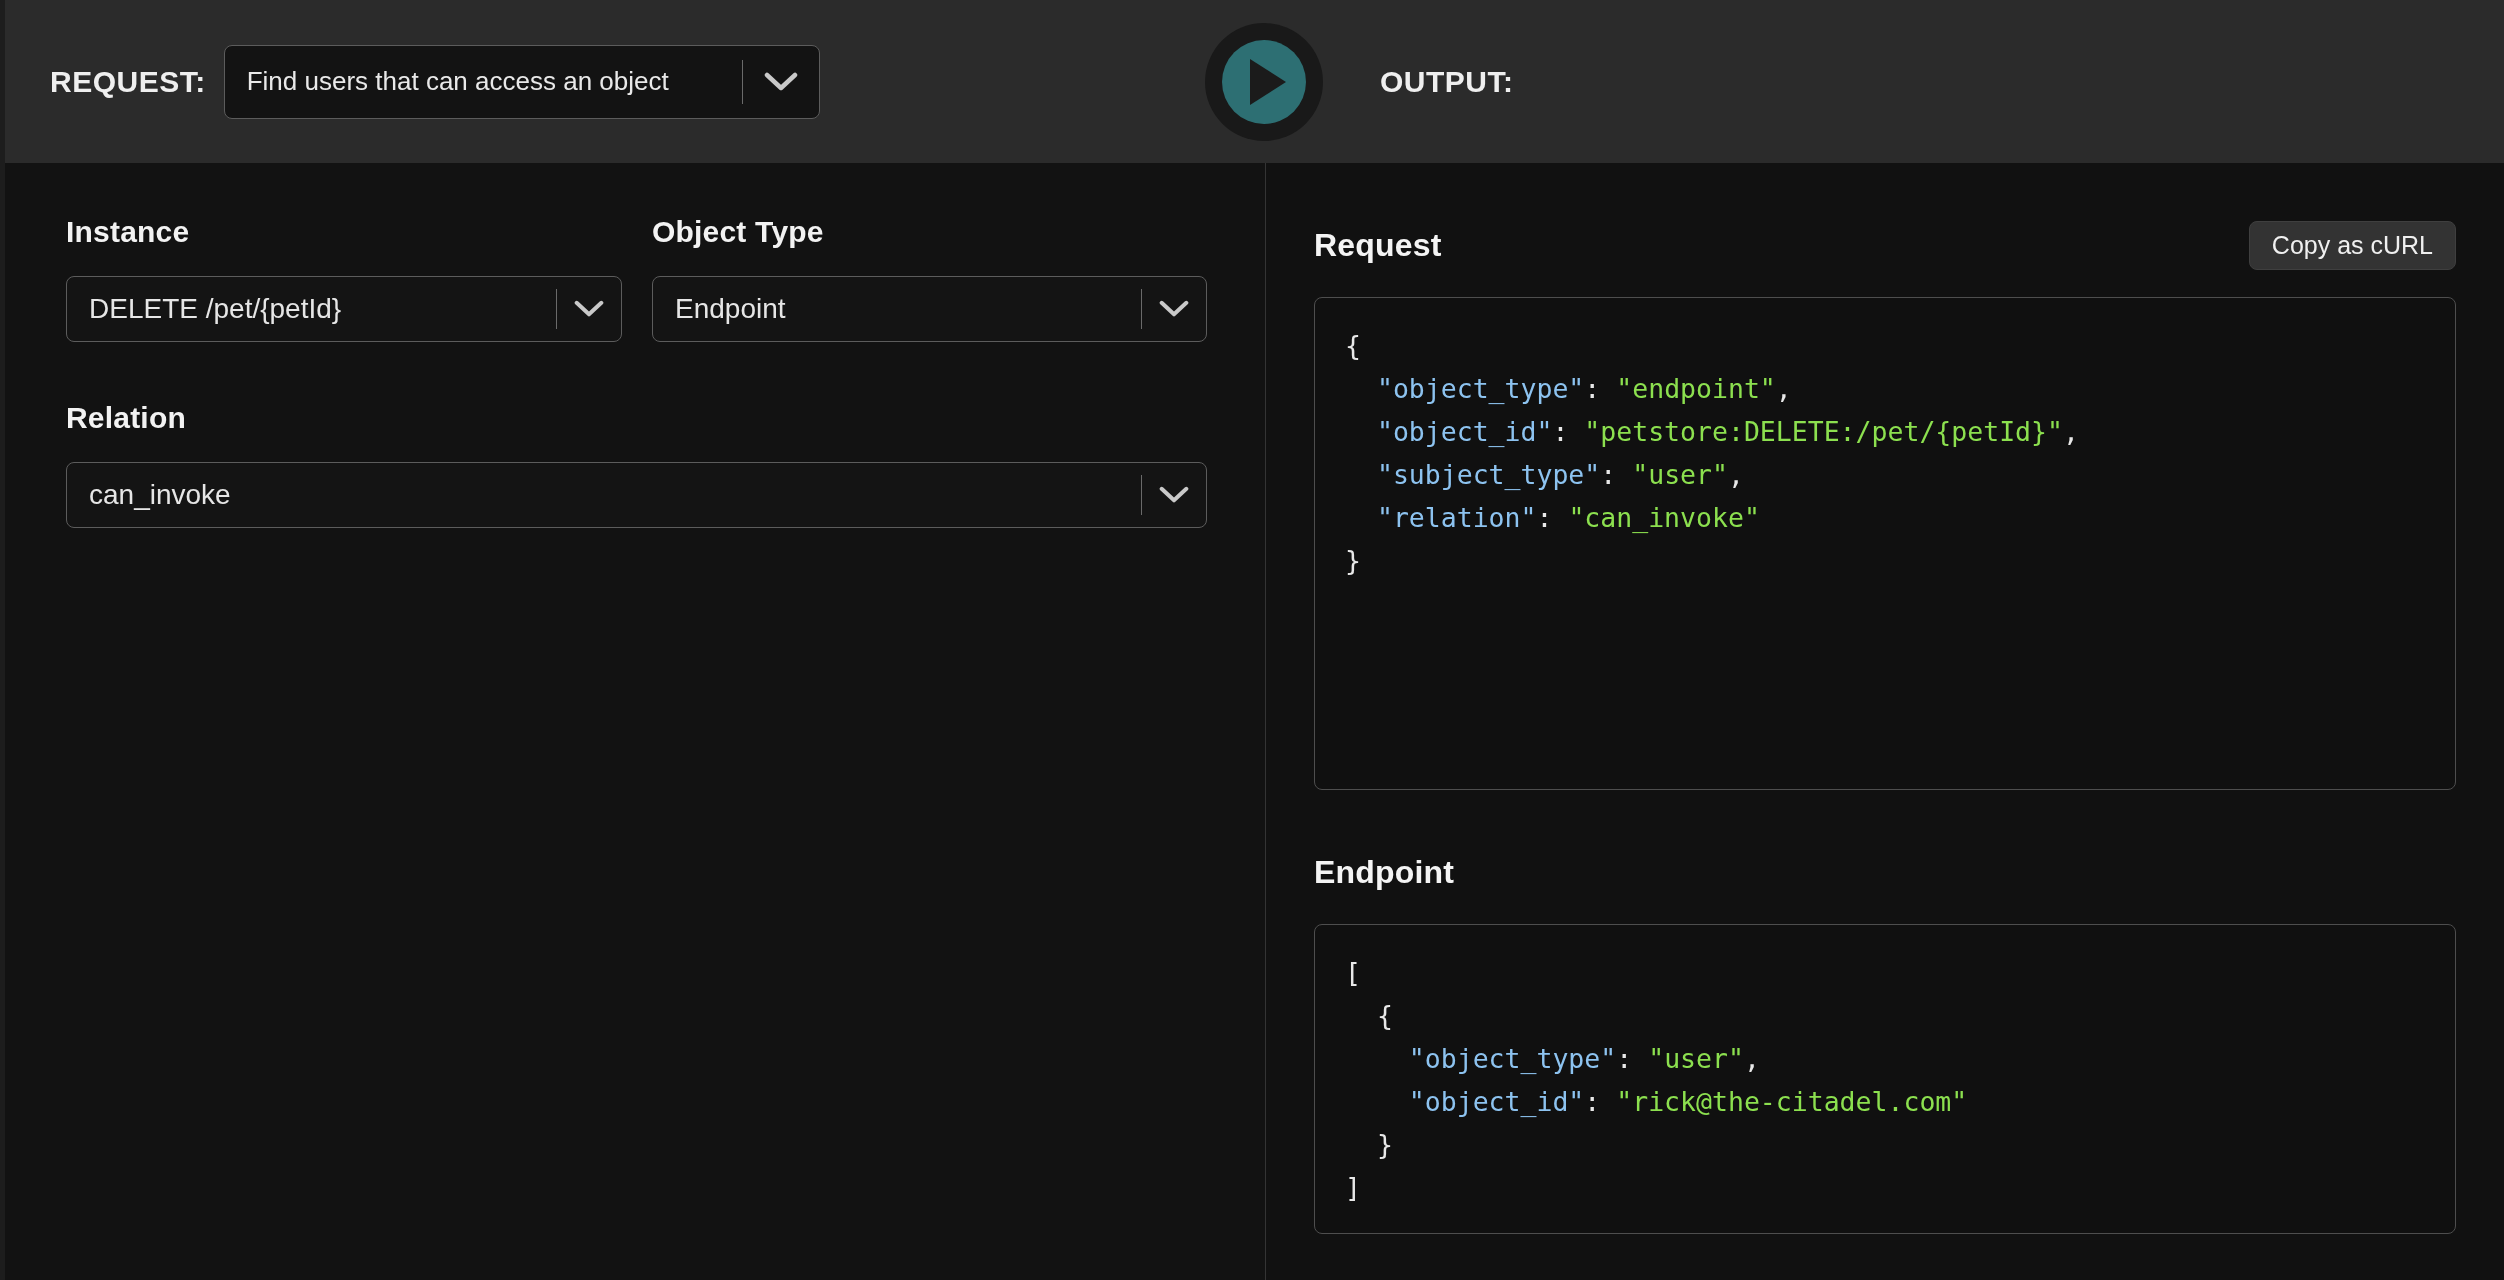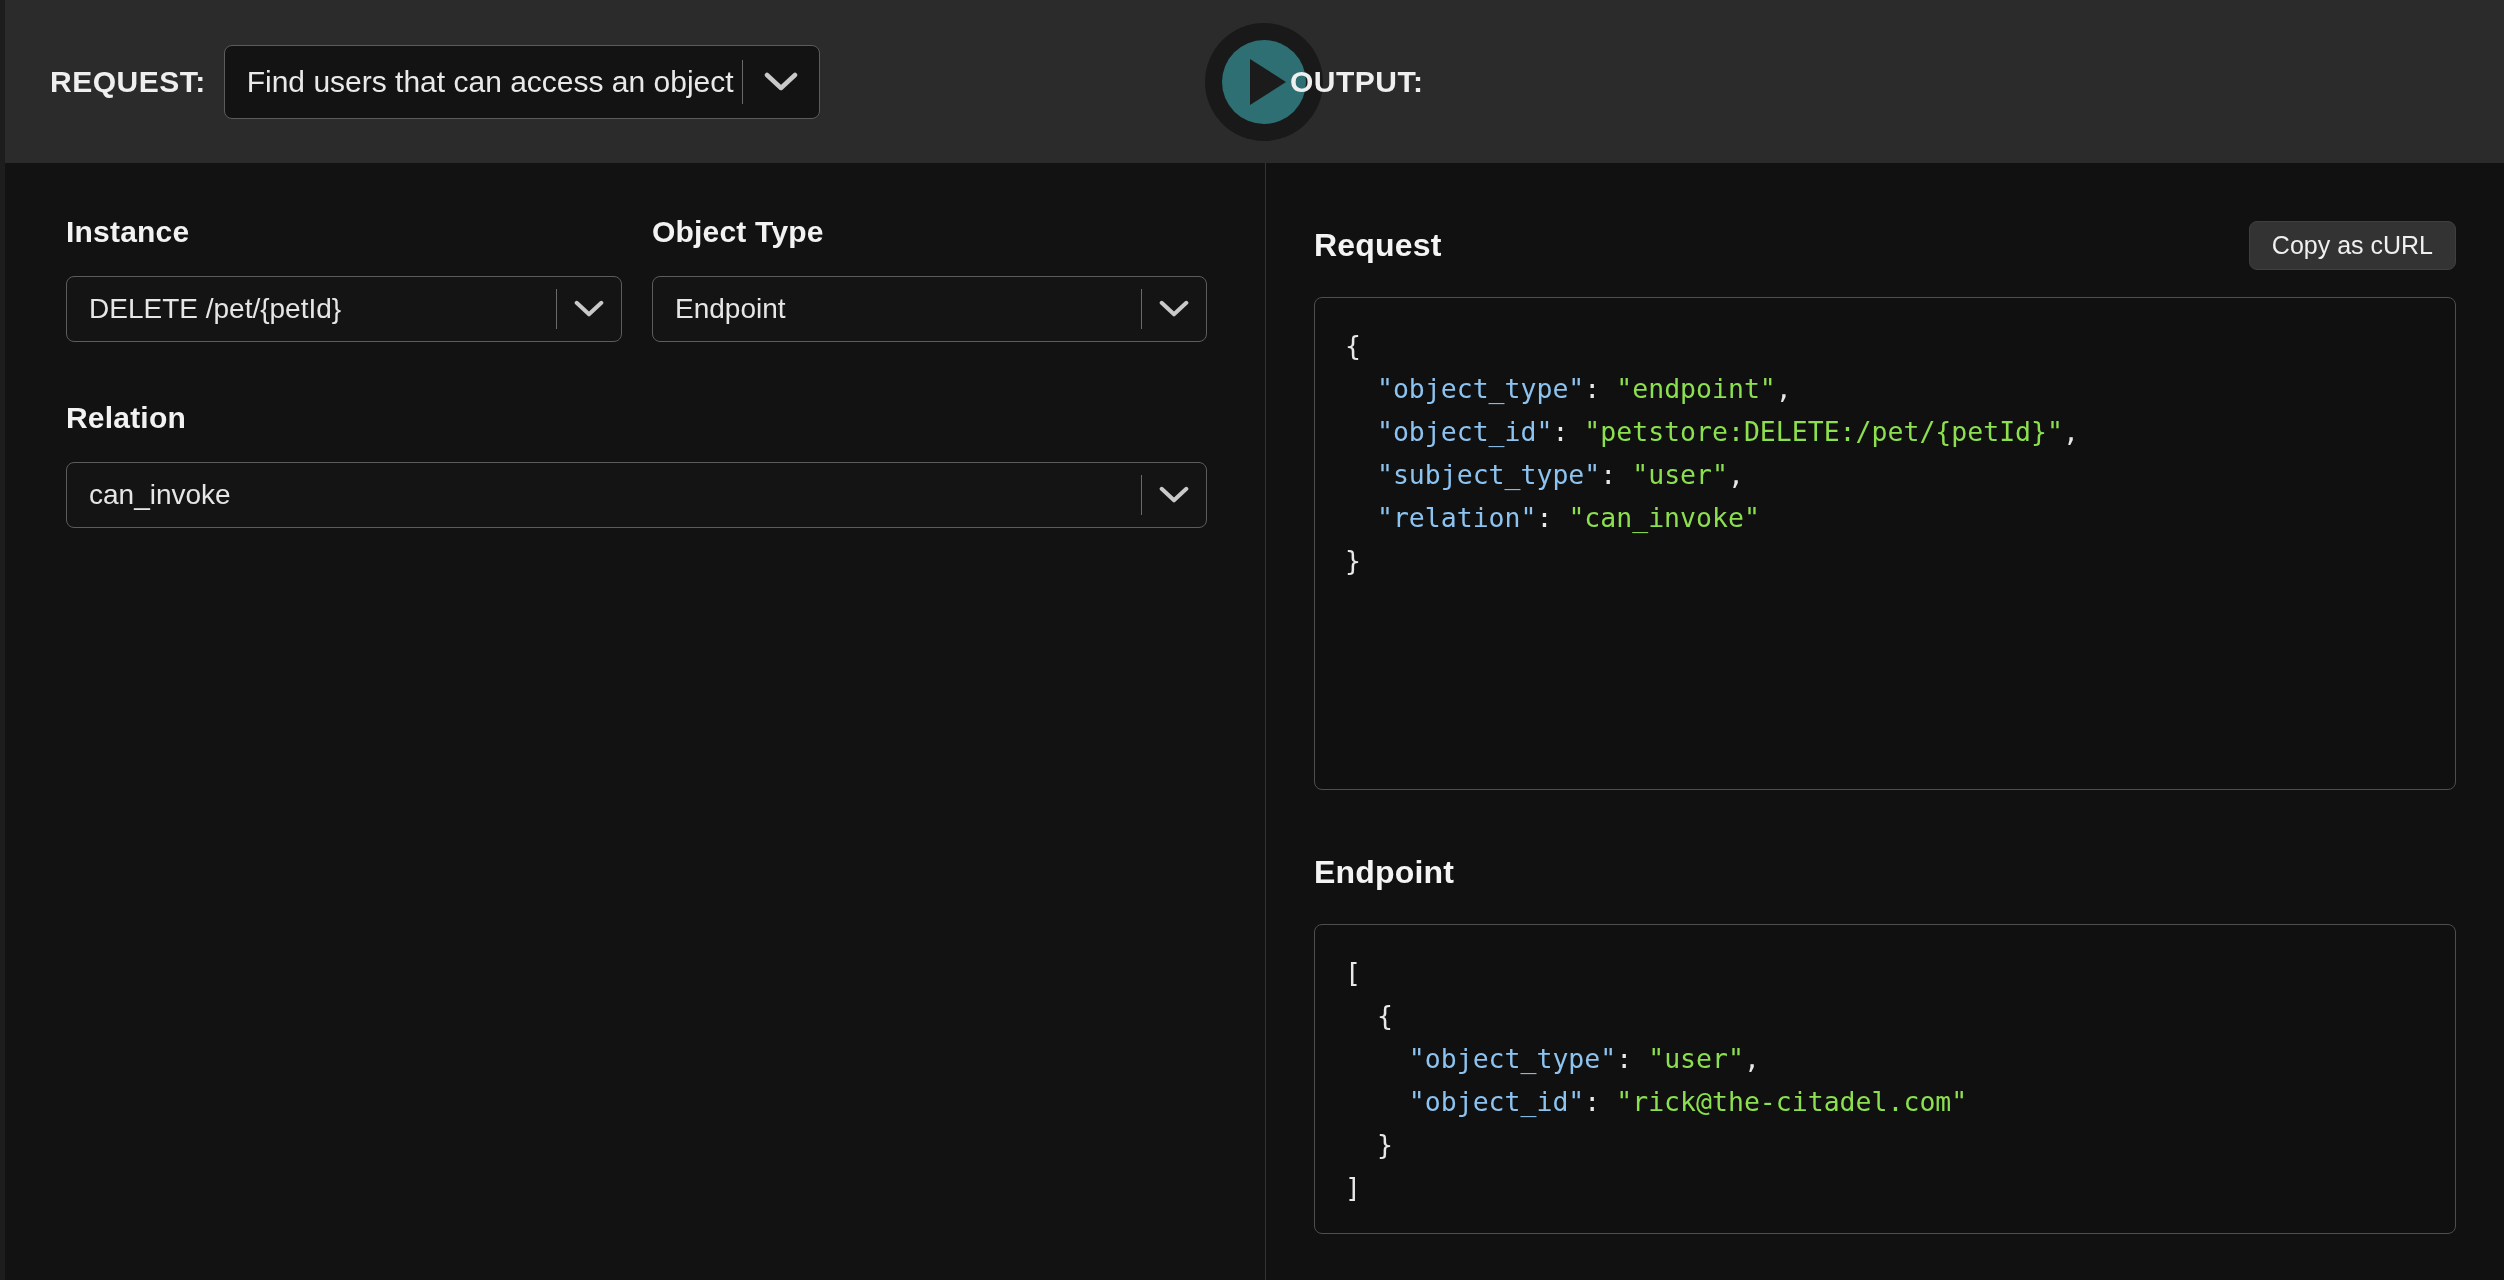--- a/index.html
+++ b/index.html
@@ -59,21 +59,21 @@
     border: 1px solid #5c5c5c;
     border-radius: 8px;
     display: flex;
     align-items: center;
     box-sizing: border-box;
     cursor: pointer;
   }
   .request-select .sel-value {
     flex: 1;
     padding-left: 22px;
-    font-size: 30px;
+    font-size: 26px;
     color: #e9e9e9;
     white-space: nowrap;
     overflow: hidden;
   }
   .sel-sep {
     width: 1px;
     height: 44px;
     background: #6a6a6a;
     flex: 0 0 auto;
   }
@@ -111,21 +111,21 @@
   .play-tri {
     width: 0;
     height: 0;
     margin-left: 8px;
     border-top: 23px solid transparent;
     border-bottom: 23px solid transparent;
     border-left: 36px solid #1b1b1b;
   }
   .output-label {
     position: absolute;
-    left: 1290px;
+    left: 1380px;
     top: 0;
     height: 163px;
     display: flex;
     align-items: center;
     font-size: 30px;
     font-weight: bold;
     letter-spacing: 0.5px;
     color: #efefef;
   }
 

